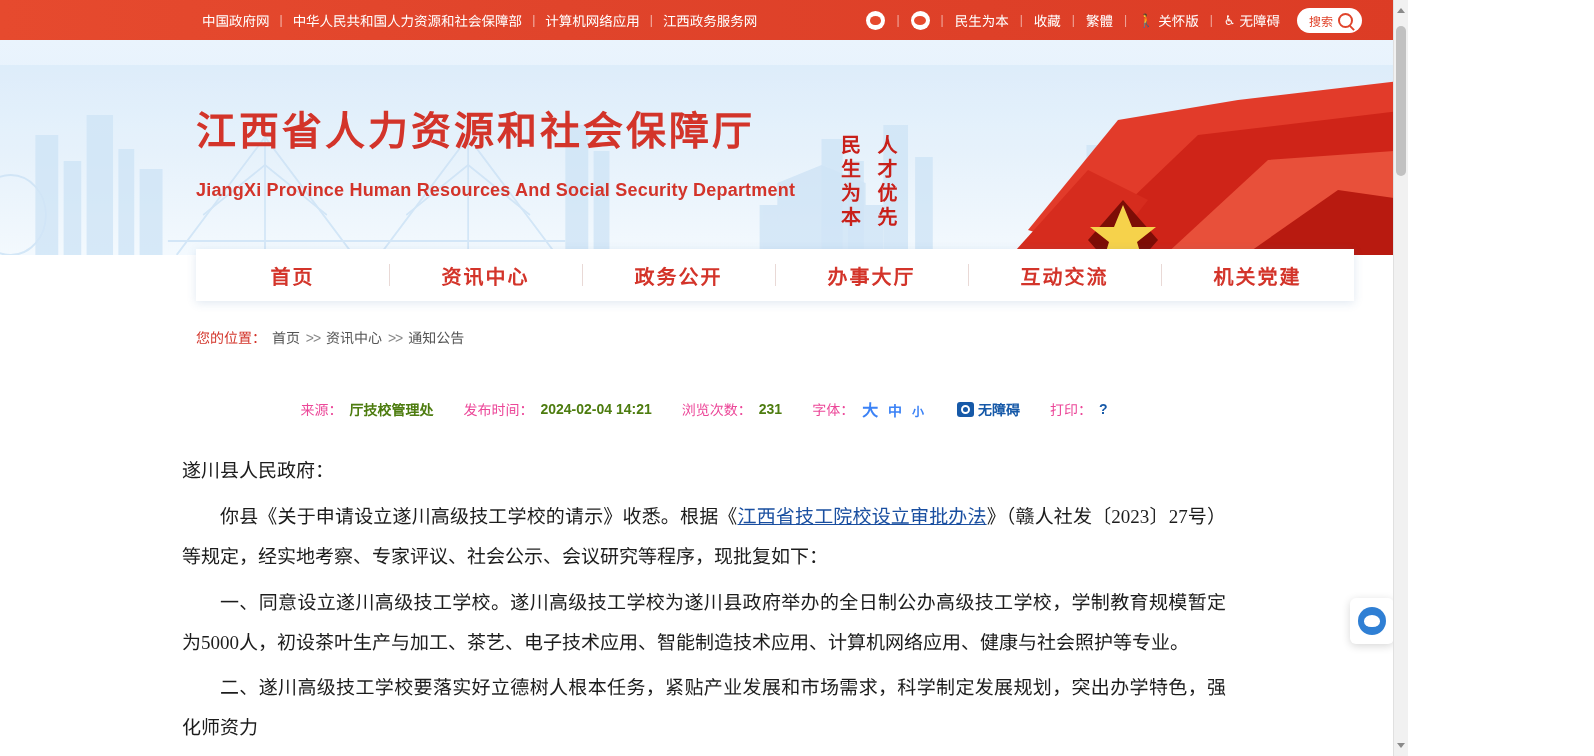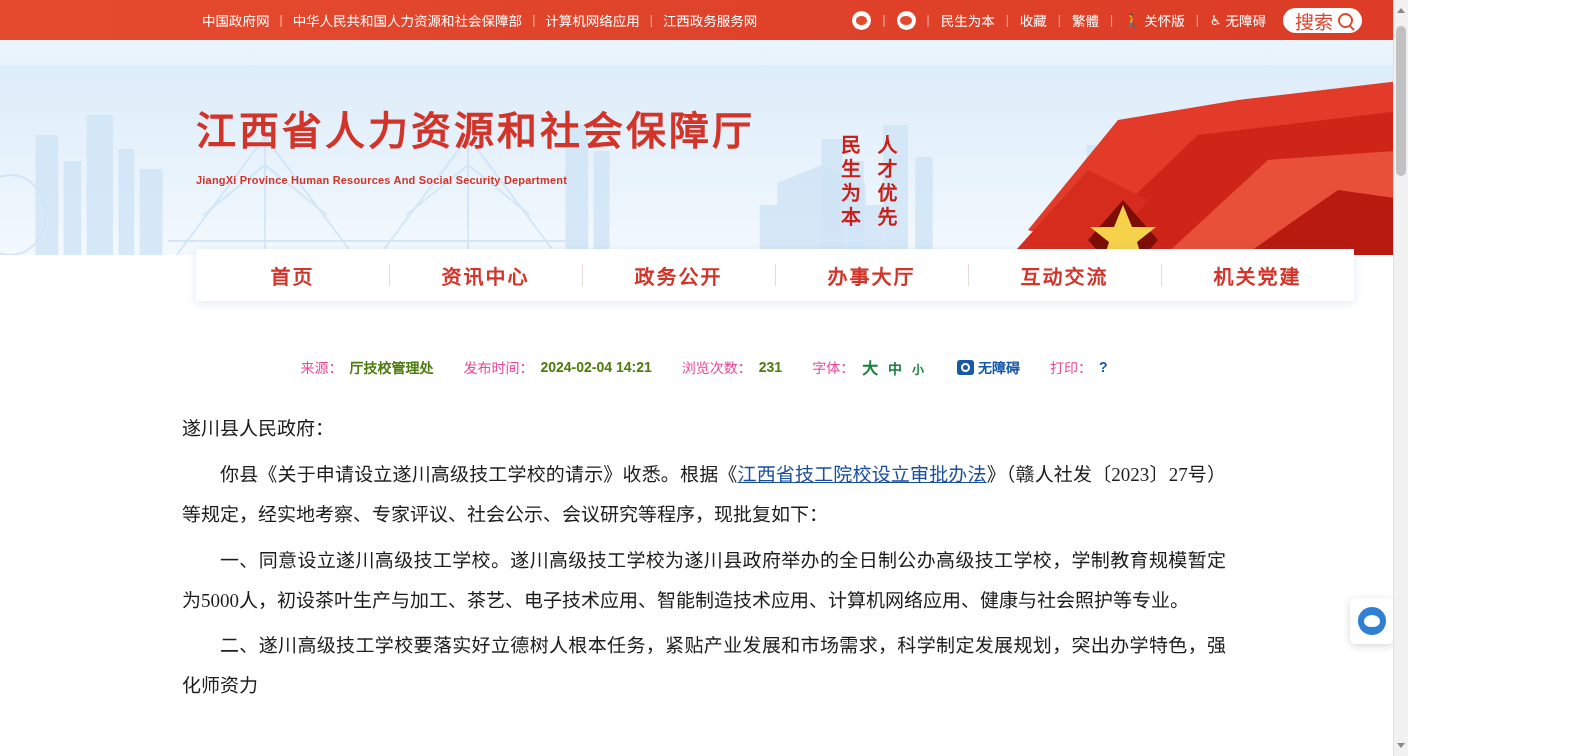--- a/index.html
+++ b/index.html
@@ -94,21 +94,21 @@
   }
   .search-pill {
     background: #ffffff;
     color: #e0442b;
     border-radius: 13px;
     height: 25px;
     padding: 0 9px 0 12px;
     display: inline-flex;
     align-items: center;
     gap: 5px;
-    font-size: 19px;
+    font-size: 12px;
     margin-left: 6px;
   }
   .mag {
     width: 11px; height: 11px;
     border: 2px solid #e0442b;
     border-radius: 50%;
     position: relative;
     display: inline-block;
   }
   .mag::after {
@@ -142,23 +142,23 @@
   .site-title {
     color: #d3342a;
     font-size: 40px;
     font-weight: bold;
     letter-spacing: 3px;
     line-height: 1.1;
     font-family: "Liberation Serif", "DejaVu Serif", serif;
   }
   .site-subtitle {
     color: #d3342a;
-    font-size: 11px;
+    font-size: 18px;
     font-weight: bold;
-    margin-top: 20px;
+    margin-top: 26px;
     letter-spacing: .2px;
   }
   .ribbon {
     position: absolute;
     right: 0; top: 40px;
     width: 470px; height: 222px;
   }
   .slogan {
     position: absolute;
     right: 478px;
@@ -246,21 +246,21 @@
     color: #333;
     display: flex;
     justify-content: center;
     align-items: center;
     gap: 7px;
     flex-wrap: nowrap;
   }
   .art-meta .k { color: #ec4899; }
   .art-meta .v { color: #4d7c0f; font-weight: bold; }
   .art-meta .gap { display: inline-block; width: 16px; }
-  .fontsize-btns { color: #15803d; font-weight: bold; letter-spacing: 2px; }
+  .fontsize-btns { color: #3b82f6; font-weight: bold; letter-spacing: 2px; }
   .fontsize-btns span { cursor: pointer; padding: 0 1px; }
   .fs-l { font-size: 16px; }
   .fs-m { font-size: 14px; }
   .fs-s { font-size: 12px; }
   .acc-link {
     color: #1659a8;
     display: inline-flex;
     align-items: center;
     gap: 4px;
     font-weight: bold;
@@ -470,20 +470,28 @@
     <div class="nav">
       <div class="nav-item">首页</div>
       <div class="nav-item">资讯中心</div>
       <div class="nav-item">政务公开</div>
       <div class="nav-item">办事大厅</div>
       <div class="nav-item">互动交流</div>
       <div class="nav-item">机关党建</div>
     </div>
   </div>
 
+  <div class="crumb">
+    <span class="label">您的位置：</span>
+    <a href="#">首页</a>
+    <span class="arrows">&gt;&gt;</span>
+    <a href="#">资讯中心</a>
+    <span class="arrows">&gt;&gt;</span>
+    <a href="#">通知公告</a>
+  </div>
 
   <div class="article">
 
     <div class="art-meta">
       <span class="k">来源：</span>
       <span class="v">厅技校管理处</span>
       <span class="gap"></span>
       <span class="k">发布时间：</span>
       <span class="v">2024-02-04 14:21</span>
       <span class="gap"></span>

